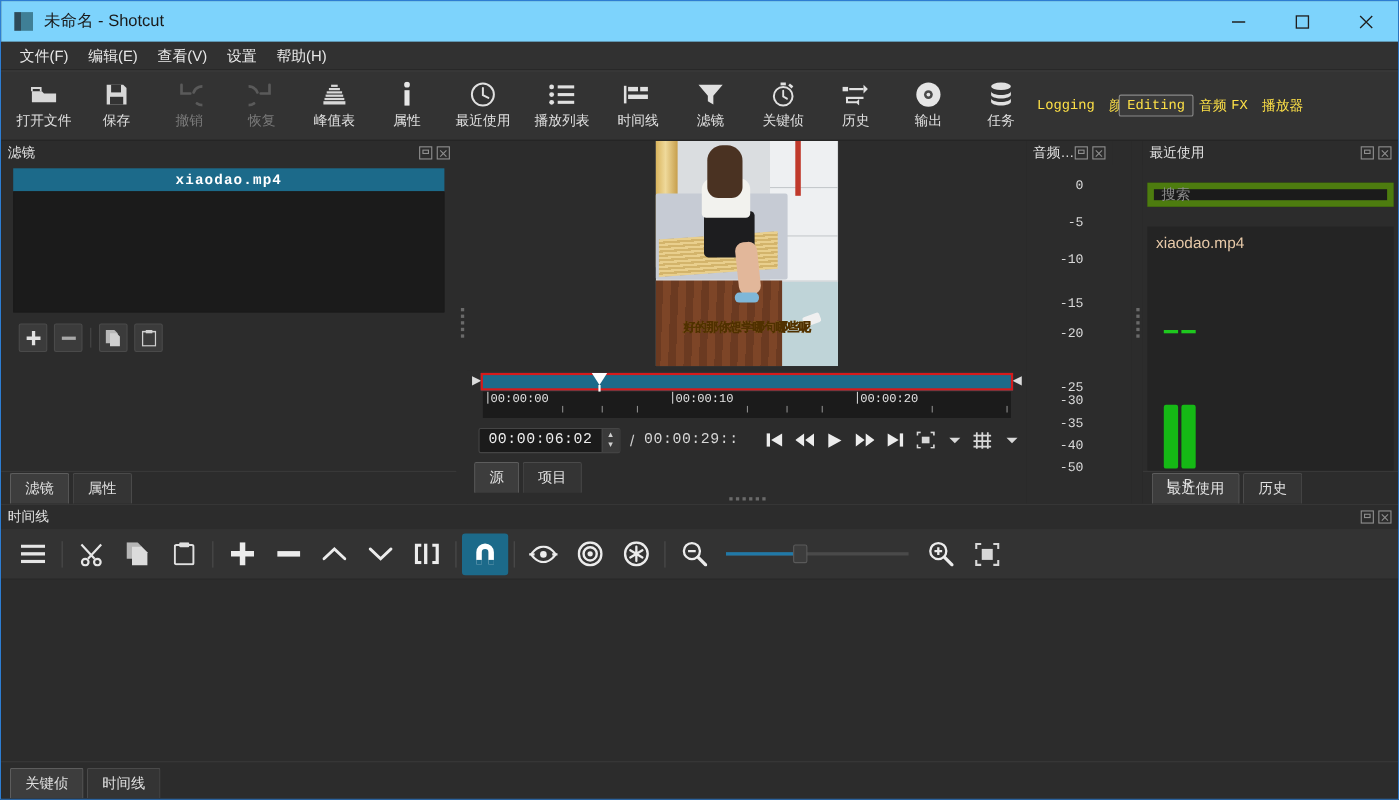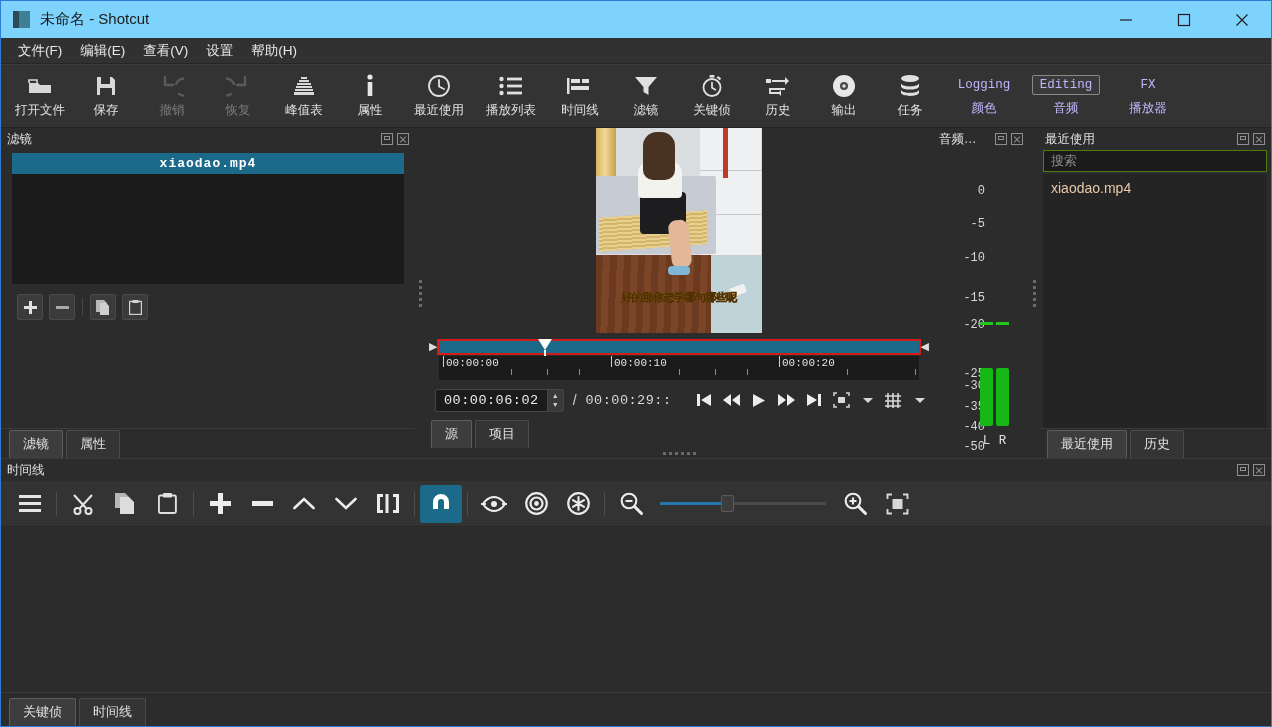--- a/index.html
+++ b/index.html
@@ -48,22 +48,22 @@
     width: 66px; display: flex; flex-direction: column; align-items: center;
     justify-content: center; gap: 3px; color: #e0e0e0;
   }
   .tb-btn.wide { width: 72px; }
   .tb-btn .tb-ico { height: 26px; display: flex; align-items: center; justify-content: center; }
   .tb-btn .tb-lbl { font-size: 12.5px; white-space: nowrap; }
   .tb-btn.disabled { color: #7a7a7a; font-family: Liberation Serif, serif; }
   .tb-btn.disabled svg { opacity: .45; }
 
   .tb-pair {
-    width: 82px; display: flex; flex-direction: column; align-items: center;
-    justify-content: center; gap: 5px; color: #c4b5fd;
+    width: 82px; display: flex; align-items: center;
+    justify-content: center; gap: 5px; color: #fde047;
   }
   .tb-pair .top {
     font-family: "Liberation Mono", "DejaVu Sans Mono", monospace;
     font-size: 12.5px; padding: 2px 7px; border: 1px solid transparent;
     border-radius: 2px; white-space: nowrap;
   }
   .tb-pair .top.active { border-color: #8a8a8a; background: #3a3a3a; }
   .tb-pair .bot { font-size: 12.5px; white-space: nowrap; }
 
   
@@ -265,21 +265,21 @@
     height: 30px; flex: 0 0 30px; display: flex; align-items: flex-end;
     padding-left: 6px; margin-top: 2px;
   }
   .dock-grip {
     height: 10px; flex: 0 0 10px; display: flex; align-items: center; justify-content: center;
   }
   .dock-grip i { width: 3px; height: 3px; background: #6a6a6a; margin: 0 1.5px; display: block; }
 
   
   .meter-dock {
-    width: 96px; flex: 0 0 96px; display: flex; flex-direction: column; background: #2c2c2c;
+    width: 96px; flex: 0 0 96px; display: flex; flex-direction: row; background: #2c2c2c;
   }
   .meter-body { flex: 1 1 auto; position: relative; padding-top: 4px; }
   .mlbl {
     position: absolute; right: 44px; color: #d8d8d8; font-size: 12px;
     font-family: "Liberation Mono", "DejaVu Sans Mono", monospace; text-align: right;
     width: 34px;
   }
   .peak-dash {
     position: absolute; width: 13px; height: 3px; background: #1ec81e;
   }
@@ -292,21 +292,21 @@
     color: #e0e0e0; font-size: 12.5px;
     font-family: "Liberation Mono", "DejaVu Sans Mono", monospace;
   }
   .meter-lr span { width: 13px; text-align: center; }
 
   
   .right-dock {
     width: 232px; flex: 0 0 232px; display: flex; flex-direction: column; background: #2c2c2c;
   }
   .search-box {
-    margin: 0 4px; height: 22px; background: #1b1b1b; border: 1px solid #4d7c0f;
+    margin: 16px 4px; height: 22px; background: #1b1b1b; border: 6px solid #4d7c0f;
     display: flex; align-items: center; padding: 0 7px; color: #8b8b8b; font-size: 13px;
   }
   .recent-list { flex: 1 1 auto; margin: 2px 4px 0; background: #242424; padding: 6px 8px; }
   .recent-item { color: #e7c9a8; font-size: 14px; }
 
   
   .timeline {
     flex: 1 1 auto; display: flex; flex-direction: column; background: #2c2c2c;
     border-top: 1px solid #3a3a3a; min-height: 0;
   }

